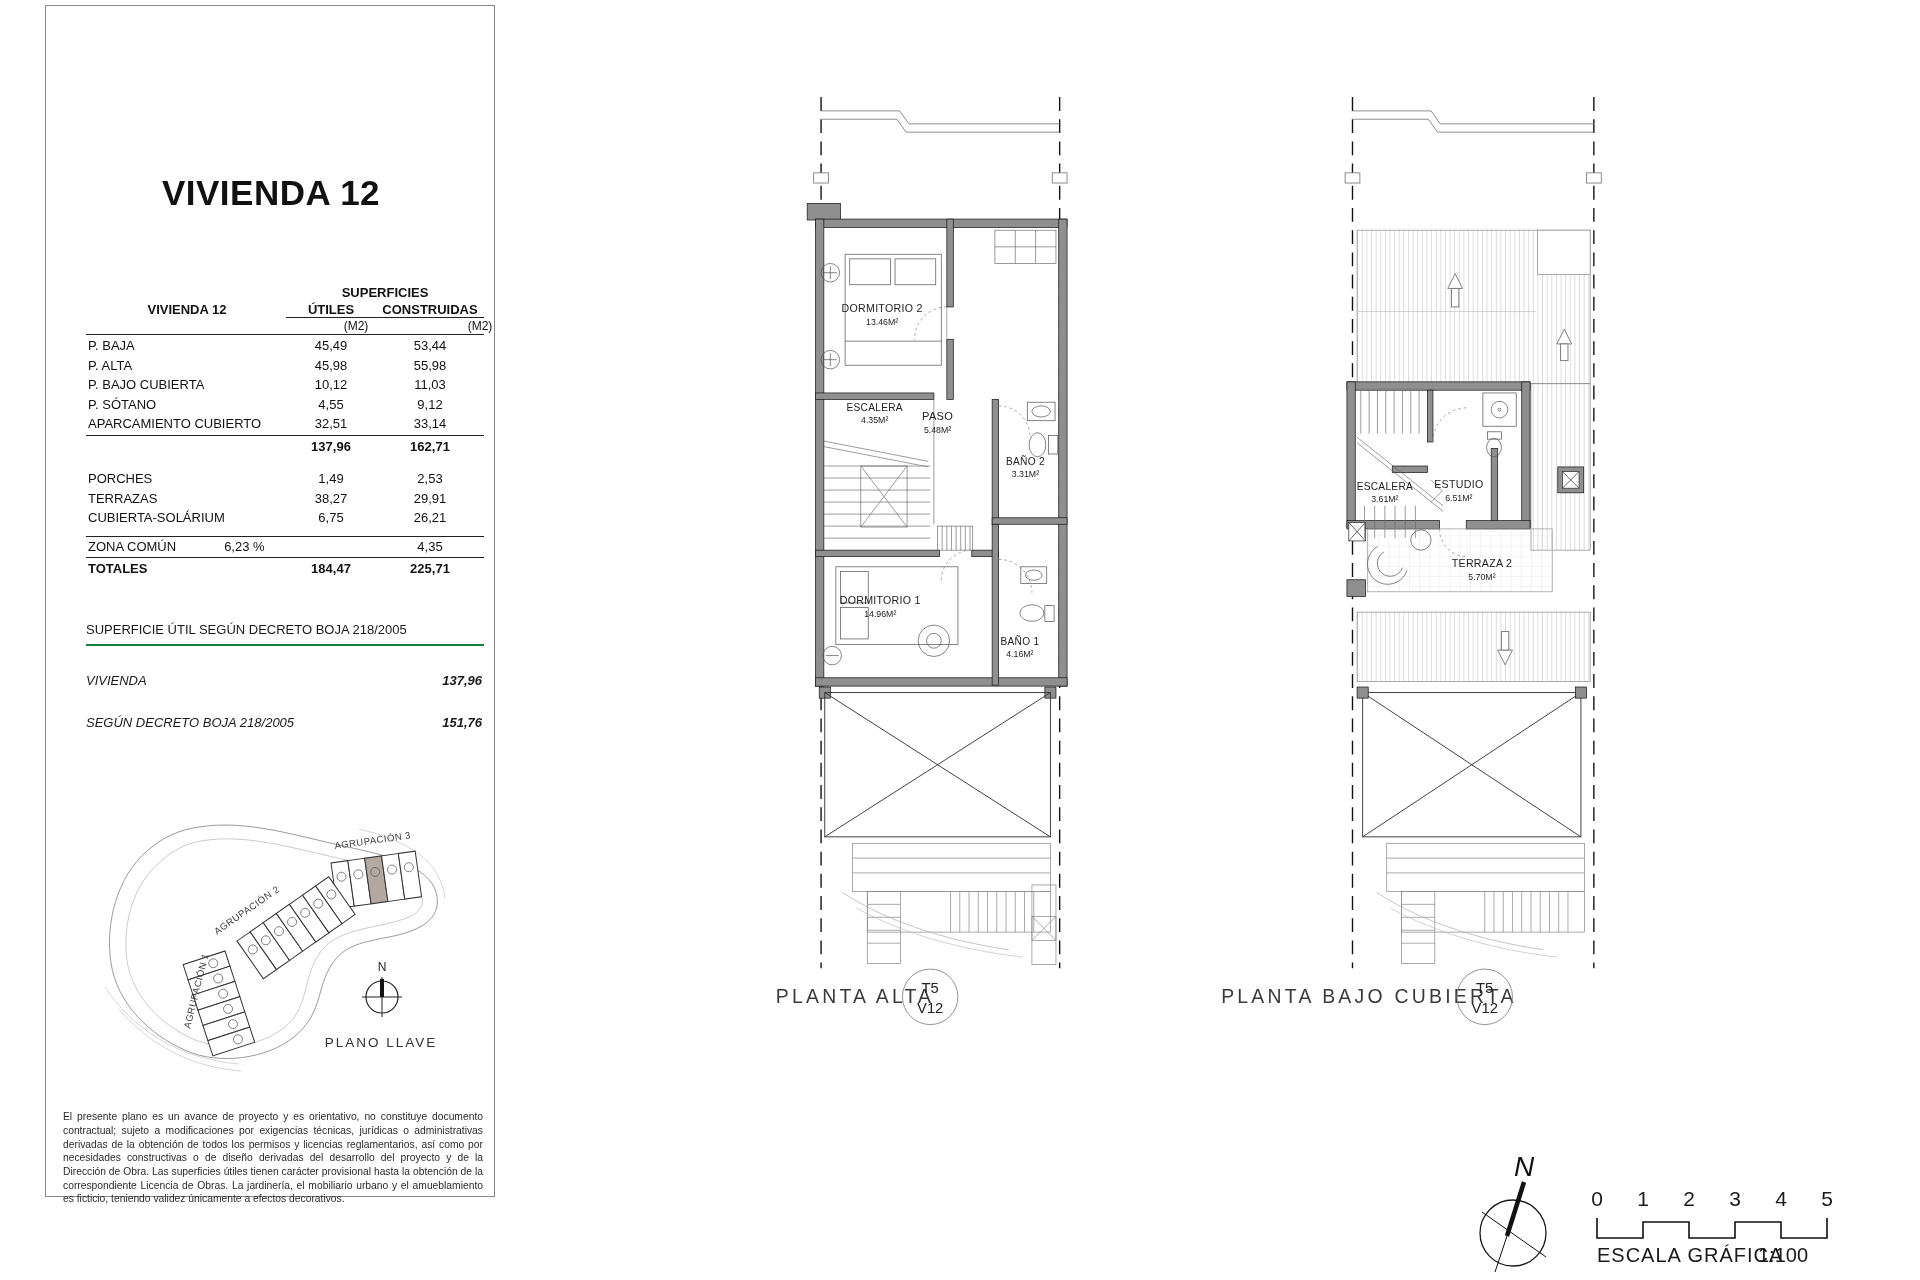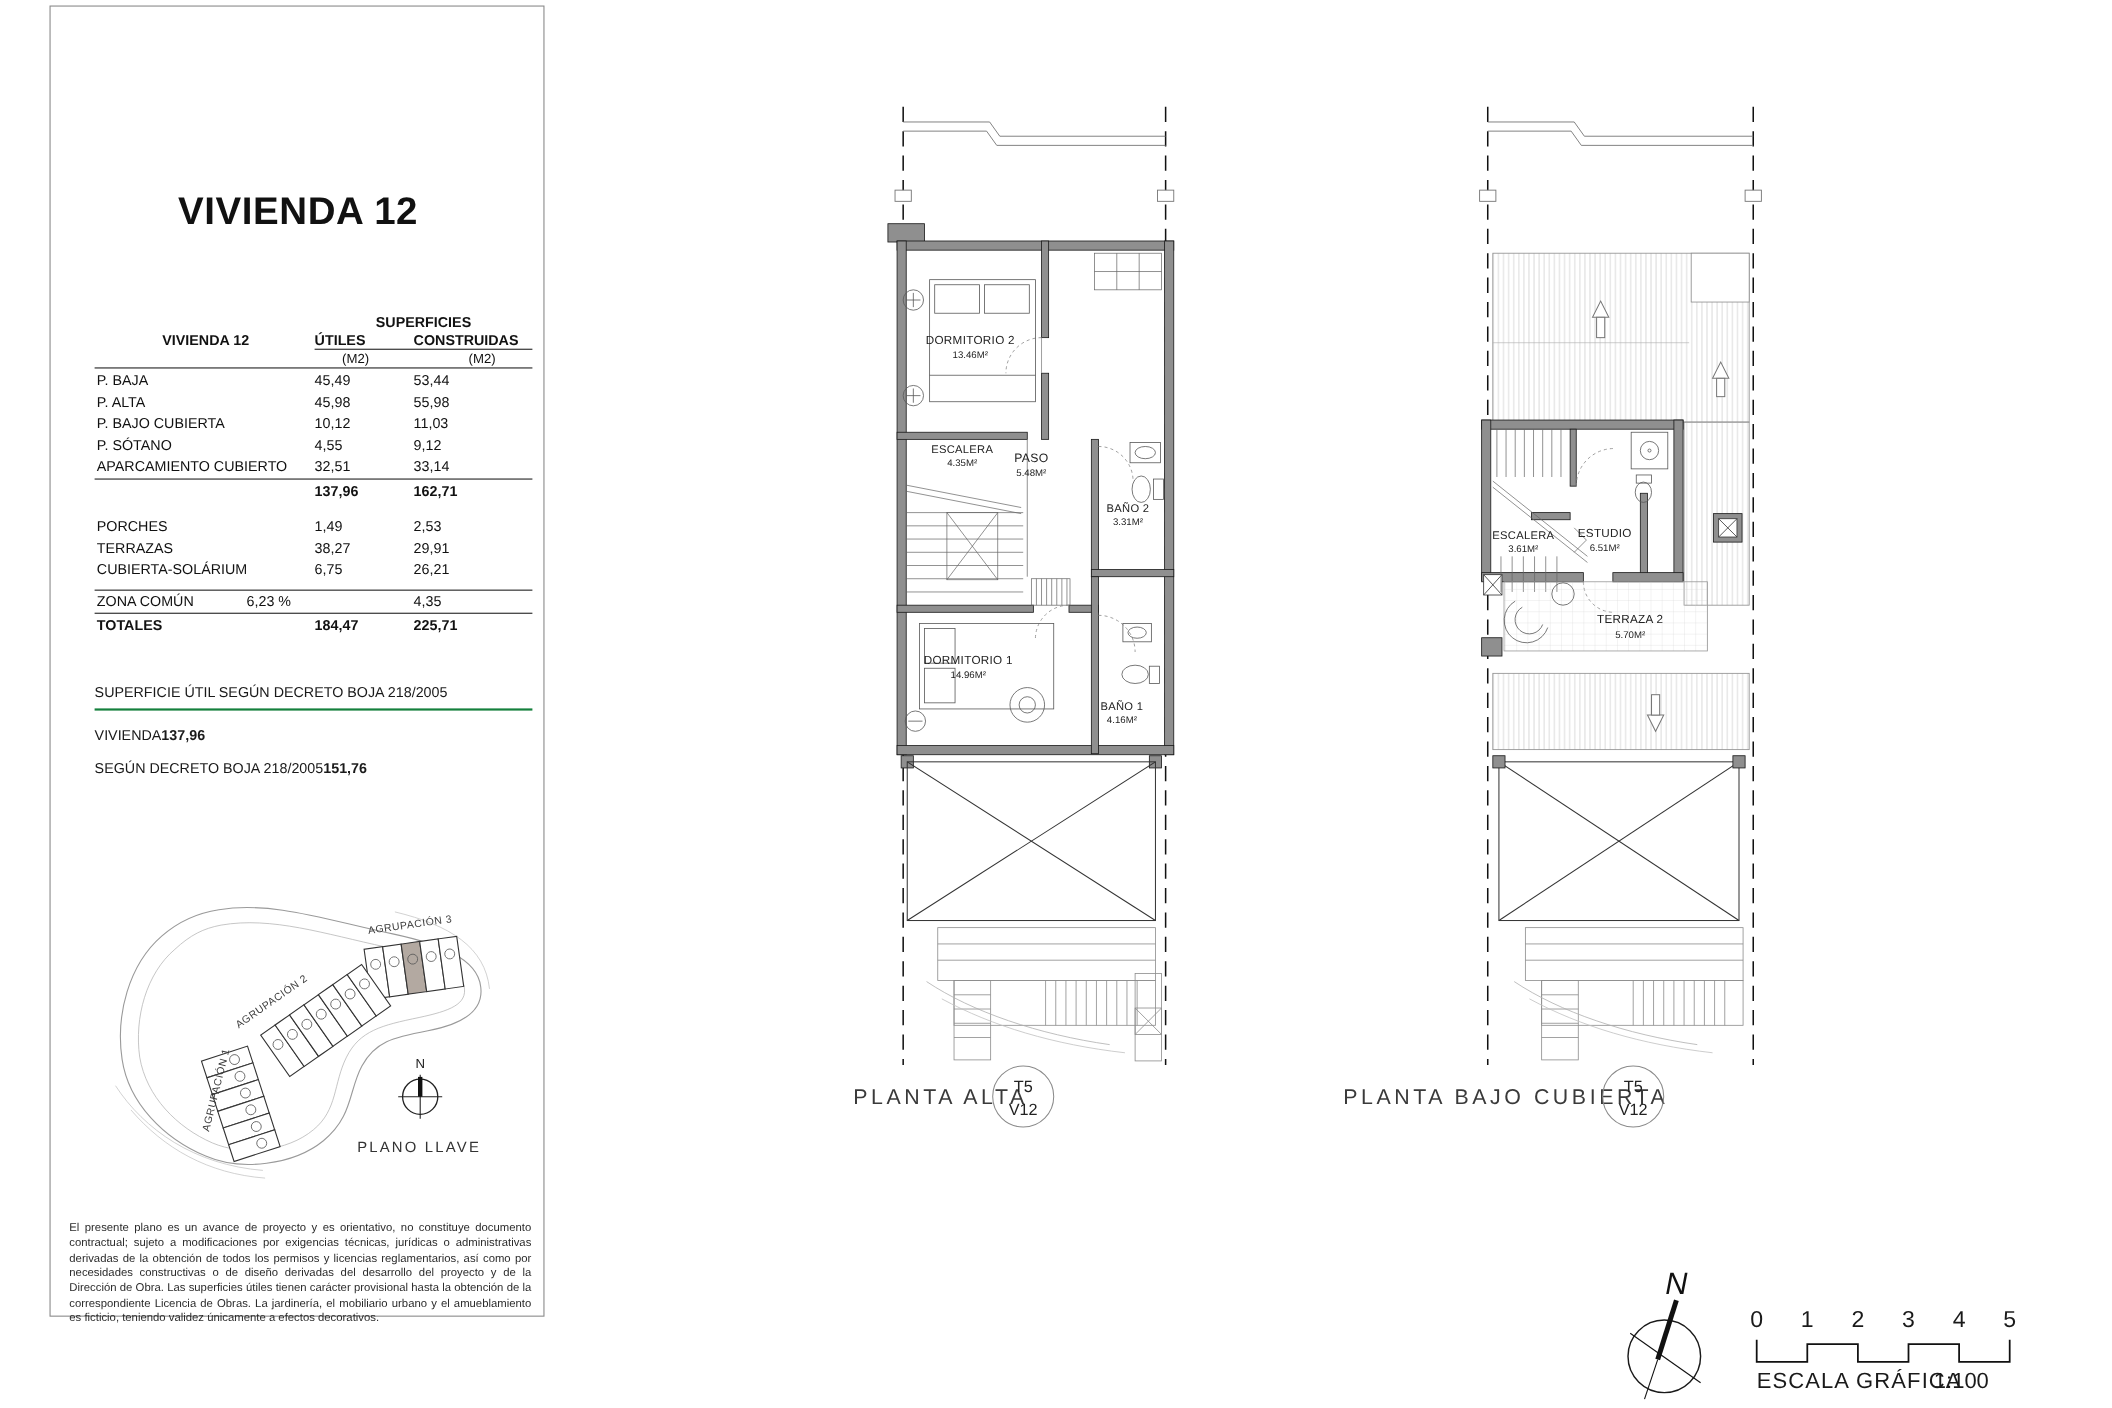--- a/index.html
+++ b/index.html
@@ -9,36 +9,36 @@
 
   
   .titleblock{position:absolute;left:45px;top:5px;width:450px;height:1192px;
               border:1.5px solid #8a8a8a;box-sizing:border-box;background:#fff;}
   .page-title{position:absolute;left:0;top:167px;width:450px;text-align:center;
               font-size:35px;font-weight:bold;letter-spacing:0.5px;color:#111;}
 
   .surf-table{position:absolute;left:40px;top:279px;width:398px;font-size:13px;color:#111;}
   .t-row{display:grid;grid-template-columns:200px 90px 108px;align-items:center;height:19.5px;}
   .t-row .lab{padding-left:2px;white-space:nowrap;}
-  .t-row .num{}
+  .t-row .num{text-align:center;}
   .t-super{height:16px;}
   .t-super .grp{grid-column:2 / span 2;text-align:center;font-weight:bold;
                 border-bottom:1.2px solid #222;padding-bottom:17px;}
   .t-head{height:17px;font-weight:bold;}
   .t-head .lab{text-align:center;}
   .t-unit{height:15px;font-size:12px;gap:25px;}
   .rule{border-top:1.6px solid #222;height:0;margin:1px 0;}
   .bold{font-weight:bold;}
   .spacer13{height:13px;} .spacer7{height:7px;}
   .pct{margin-left:48px;}
 
   .decreto{position:absolute;left:40px;top:616px;width:398px;font-size:13px;}
   .decreto .heading{text-align:left;font-weight:normal;padding-bottom:7px;
                     border-bottom:2px solid #15803d;}
-  .decreto .d-row{display:flex;justify-content:flex-start;margin-top:15px;}
+  .decreto .d-row{display:flex;justify-content:space-between;margin-top:27px;font-style:italic;}
   .decreto .d-row .val{font-weight:bold;padding-right:2px;}
 
   .disclaimer{position:absolute;left:17px;top:1094px;width:420px;font-size:10.3px;
               line-height:1.33;text-align:justify;color:#2b2b2b;}
   .datestrip{position:absolute;left:0;right:0;top:1221px;border-top:1.2px solid #555;height:43px;}
   .date{position:absolute;left:17px;top:14px;font-size:12.5px;color:#222;}
   .stray{position:absolute;left:258px;top:8px;font-size:11px;color:#9a9aa5;}
 </style>
 </head>
 <body>

